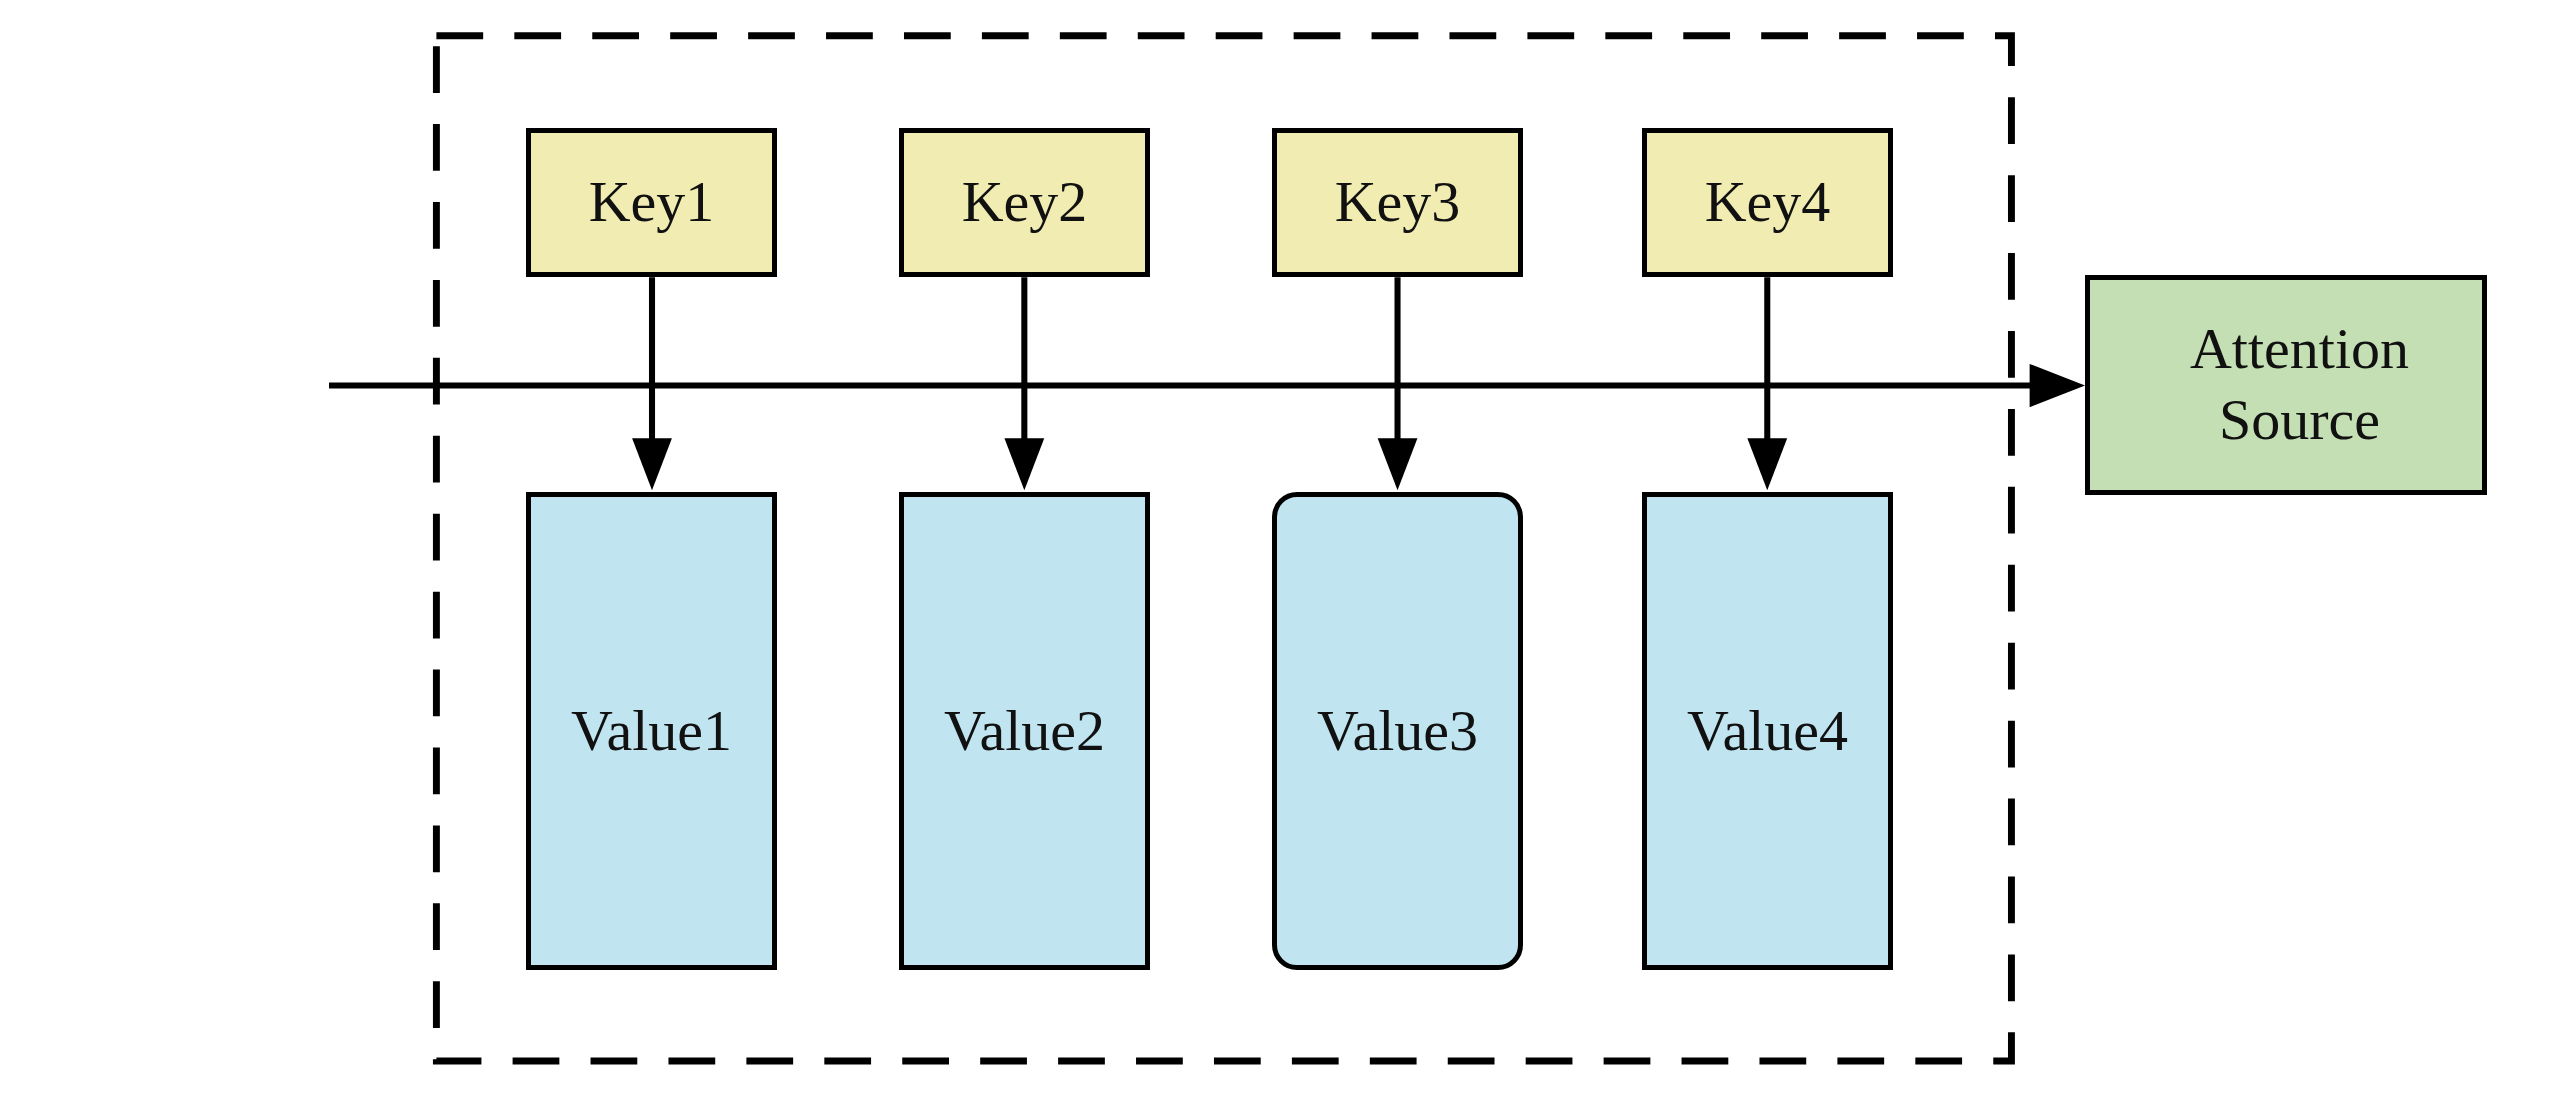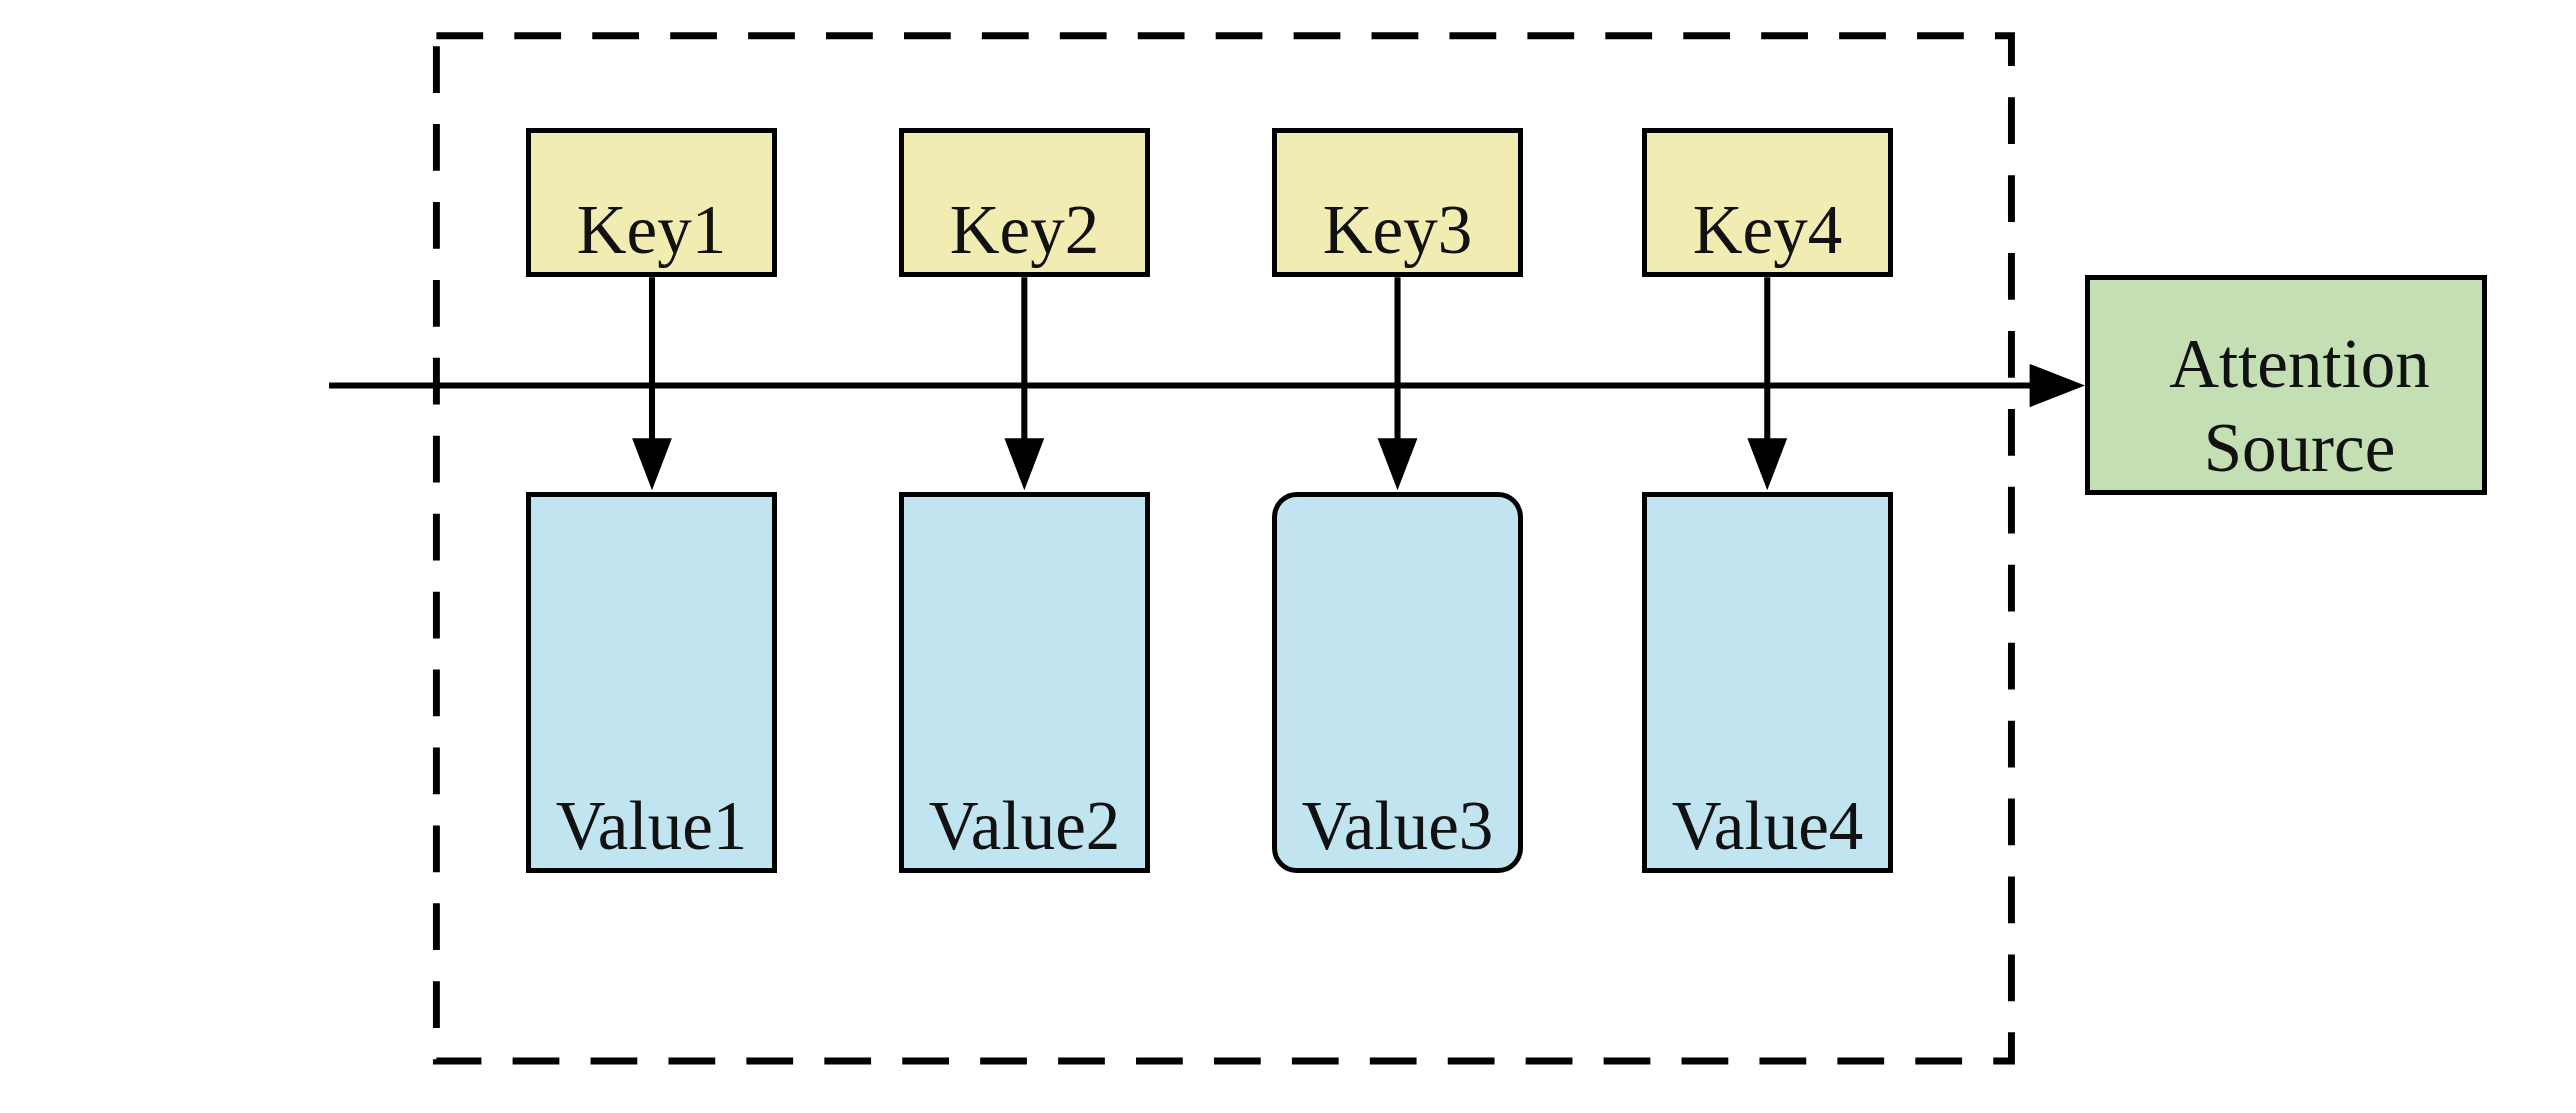--- a/index.html
+++ b/index.html
@@ -19,29 +19,29 @@
   }
   #wires .wire   { stroke: var(--stroke, #000); fill: none; }
   #wires .head   { fill: var(--stroke, #000); stroke: none; }
   #wires .dashed { stroke: var(--stroke, #000); fill: none; }
 
   .box {
     position: absolute;
     box-sizing: border-box;
     border: 5.2px solid var(--stroke, #000);
     display: flex;
-    align-items: flex-end;
+    align-items: center;
     justify-content: center;
     text-align: center;
-    font-size: 69px;
+    font-size: 58px;
     line-height: 1.22;
   }
   .box-query     { left: 42px;   top: 305px; width: 287px; height: 160px; }
   .box-key       { top: 128px;  width: 251px; height: 149px; }
-  .box-value     { top: 492px;  width: 251px; height: 381px; }
+  .box-value     { top: 492px;  width: 251px; height: 478px; }
   .box-attention { left: 2085px; top: 275px; width: 402px; height: 220px; padding-left: 27px; }
 
   .key-1, .value-1 { left: 526px; }
   .key-2, .value-2 { left: 899px; }
   .key-3, .value-3 { left: 1272px; font-family: Liberation Serif, serif; }
   .key-4, .value-4 { left: 1642px; }
 
   .source-label {
     position: absolute;
     left: 964px; top: 935px;

